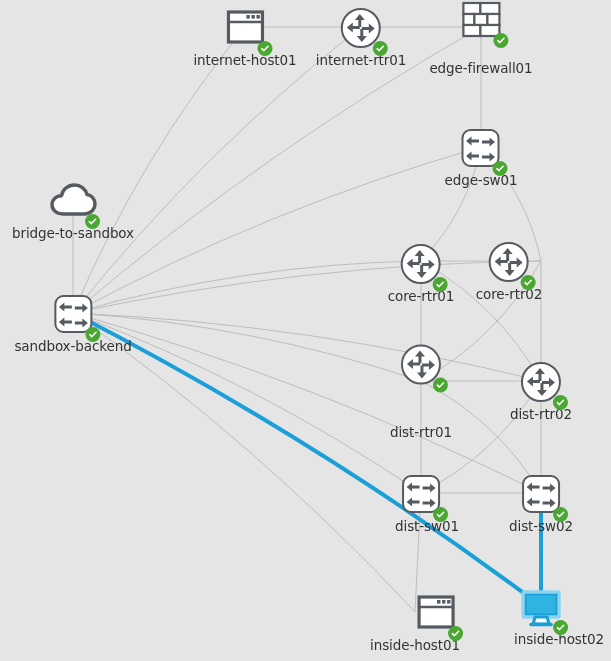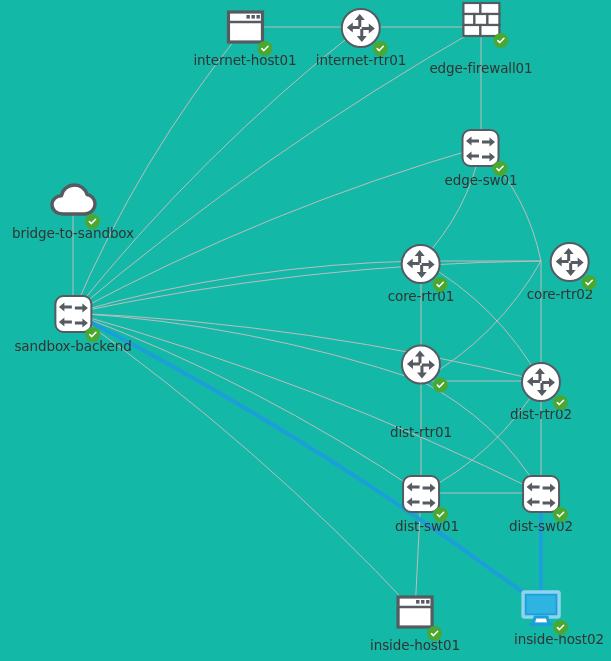--- a/index.html
+++ b/index.html
@@ -1,18 +1,18 @@
 <!DOCTYPE html>
 <html><head>
 <meta charset="utf-8">
 <style>
   html,body{margin:0;padding:0;background:#ffffff;}
   body{width:611px;height:661px;overflow:hidden;
        font-family:"DejaVu Sans","Liberation Sans",sans-serif;}
-  #topology{position:relative;width:611px;height:661px;background:#14b8a6;}
+  #topology{position:relative;width:611px;height:661px;background:#e5e5e5;}
   #links{position:absolute;left:0;top:0;width:611px;height:661px;}
   .node{position:absolute;transform:translate(-50%,-50%);
         display:flex;flex-direction:column;align-items:center;}
   .node-icon{position:relative;width:48px;height:48px;
              display:flex;align-items:center;justify-content:center;}
   .node-label{margin-top:-1px;font-size:13.5px;color:#333333;
               white-space:nowrap;letter-spacing:-0.1px;line-height:15px;}
   .badge{position:absolute;right:-3px;bottom:-2px;width:15px;height:15px;
          border-radius:50%;background:#4aa832;display:flex;
          align-items:center;justify-content:center;z-index:5;}
@@ -160,21 +160,21 @@
             </g>
           </svg>
           <div class="badge" style="background: rgb(74, 168, 50);">
             <svg width="11" height="11" viewBox="0 0 11 11">
               <path d="M2.4 5.6 L4.4 7.6 L8.6 3.2" fill="none" stroke="#ffffff" stroke-width="1.5" stroke-linecap="round" stroke-linejoin="round"></path>
             </svg>
           </div>
         </div>
         <div class="node-label" style="color: rgb(51, 51, 51);">core-rtr01</div>
       </div>
-      <div class="node" style="left: 560px; top: 271px; align-items: flex-end;">
+      <div class="node" style="left: 509px; top: 271px;">
         <div class="node-icon">
           <svg width="48" height="48" viewBox="0 0 48 48">
             <circle cx="24" cy="22" r="19" fill="#fff" stroke="#555b60" stroke-width="2"></circle>
             <g>
               <path d="M 21.5 21 L 21.5 14 L 18 14 L 23 8 L 28 14 L 24.5 14 L 24.5 21 Z" fill="#555b60"></path>
               <path d="M 23.5 23 L 23.5 30 L 20 30 L 25 36 L 30 30 L 26.5 30 L 26.5 23 Z" fill="#555b60"></path>
               <path d="M 23 23 L 16 23 L 16 26.5 L 10 21.5 L 16 16.5 L 16 20 L 23 20 Z" fill="#555b60"></path>
               <path d="M 25 21 L 32 21 L 32 17.5 L 38 22.5 L 32 27.5 L 32 24 L 25 24 Z" fill="#555b60"></path>
             </g>
           </svg>
@@ -274,21 +274,21 @@
             </g>
           </svg>
           <div class="badge" style="background: rgb(74, 168, 50);">
             <svg width="11" height="11" viewBox="0 0 11 11">
               <path d="M2.4 5.6 L4.4 7.6 L8.6 3.2" fill="none" stroke="#ffffff" stroke-width="1.5" stroke-linecap="round" stroke-linejoin="round"></path>
             </svg>
           </div>
         </div>
         <div class="node-label" style="color: rgb(51, 51, 51);">dist-sw02</div>
       </div>
-      <div class="node" style="left: 415px; top: 622px;">
+      <div class="node" style="left: 415px; top: 622px; align-items: flex-end;">
         <div class="node-icon">
           <svg width="48" height="48" viewBox="0 0 48 48">
             <g>
               <rect x="7" y="6" width="34" height="30" fill="#fff" stroke="#555b60" stroke-width="3.2"></rect>
               <line x1="7" y1="16" x2="41" y2="16" stroke="#555b60" stroke-width="2.6"></line>
               <rect x="25" y="9" width="3.4" height="3.6" fill="#555b60"></rect>
               <rect x="30" y="9" width="3.4" height="3.6" fill="#555b60"></rect>
               <rect x="35" y="9" width="3.4" height="3.6" fill="#555b60"></rect>
             </g>
           </svg>

